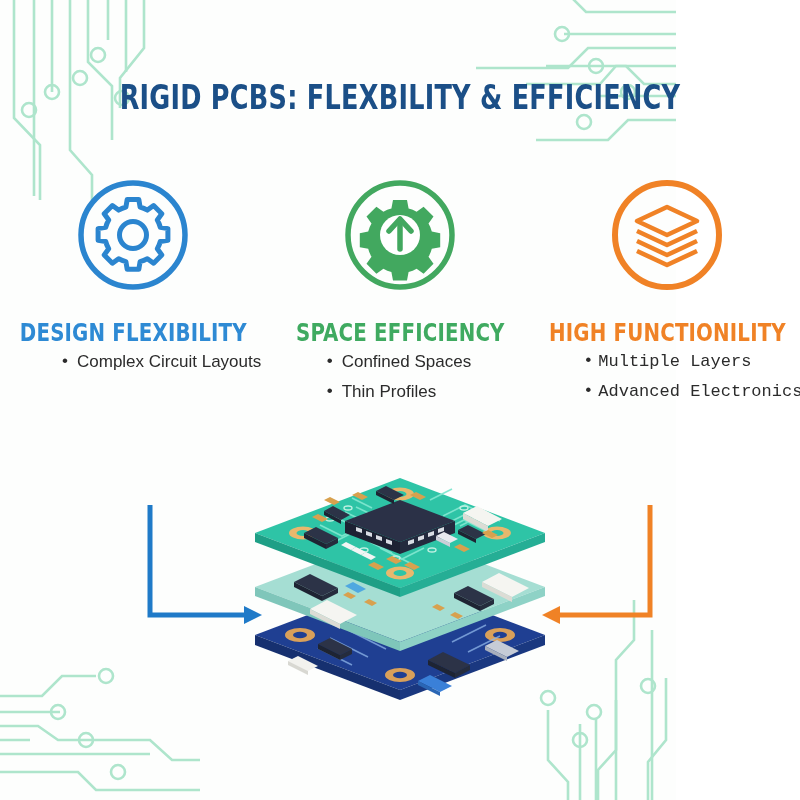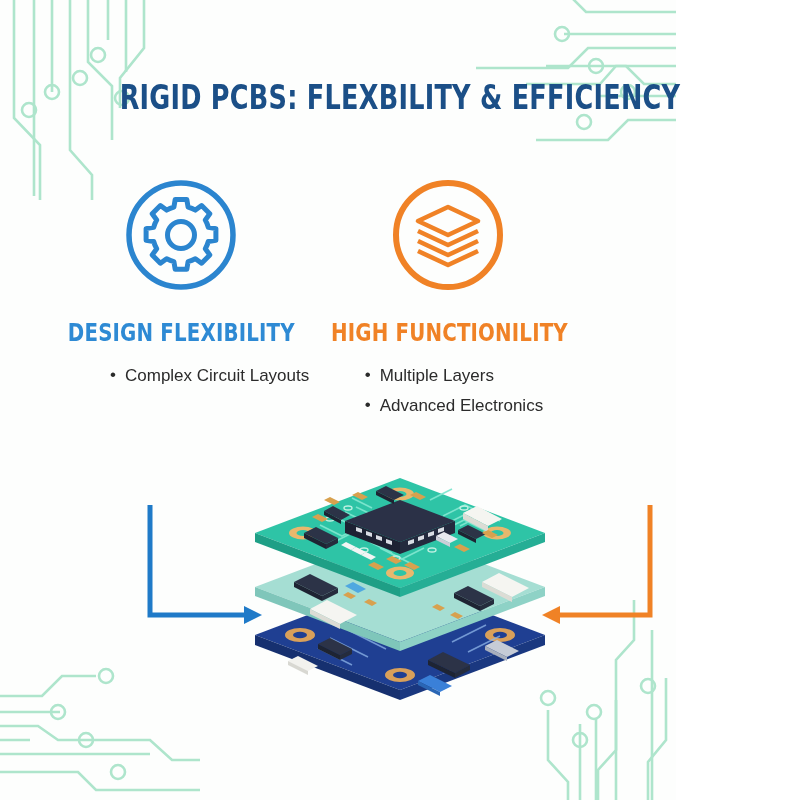--- a/index.html
+++ b/index.html
@@ -42,21 +42,20 @@
     transform:scaleX(0.86);
     transform-origin:center;
     white-space:nowrap;
   }
 
   
   .columns {
     position:absolute;
     top:170px; left:0; width:800px;
     display:flex;
-    padding-left:48px;
   }
   .col { width:266.66px; position:relative; }
 
   .icon-wrap {
     width:130px; height:130px;
     margin:0 auto;
     display:flex; align-items:center; justify-content:center;
   }
 
   .col-head {
@@ -67,41 +66,40 @@
     font-size:25px;
     letter-spacing:0.2px;
     transform:scaleX(0.88);
     white-space:nowrap;
   }
   .col-1 .col-head { color:#2e8ad4; }
   .col-2 .col-head { color:#3faa60; }
   .col-3 .col-head { color:#f08226; }
 
   .bullets {
-    margin-top:14px;
     list-style:none;
     font-size:17px;
     line-height:1.78;
     color:#2b2b2b;
   }
   .bullets li {
     position:relative;
     padding-left:17px;
     white-space:nowrap;
   }
   .bullets li:before {
     content:"\2022";
     position:absolute;
     left:2px; top:-1px;
     font-size:17px;
     color:#2b2b2b;
   }
   .col-1 .bullets { padding-left:60px; }
   .col-2 .bullets { padding-left:58px; }
-  .col-3 .bullets { padding-left:48px; }
+  .col-3 .bullets { padding-left:48px;font-family:Liberation Mono, monospace; }
 
   
   .illustration {
     position:absolute;
     top:470px; left:0;
     width:800px; height:250px;
   }
 
   
   .caption {
@@ -185,20 +183,36 @@
           <path d="M56.2 26.5 h11.6 l1.3 7.6 a29.5 29.5 0 0 1 7.3 3 l6.2-4.5 8.2 8.2 -4.5 6.2 a29.5 29.5 0 0 1 3 7.3 l7.6 1.3 v11.6 l-7.6 1.3 a29.5 29.5 0 0 1 -3 7.3 l4.5 6.2 -8.2 8.2 -6.2-4.5 a29.5 29.5 0 0 1 -7.3 3 l-1.3 7.6 h-11.6 l-1.3-7.6 a29.5 29.5 0 0 1 -7.3-3 l-6.2 4.5 -8.2-8.2 4.5-6.2 a29.5 29.5 0 0 1 -3-7.3 l-7.6-1.3 v-11.6 l7.6-1.3 a29.5 29.5 0 0 1 3-7.3 l-4.5-6.2 8.2-8.2 6.2 4.5 a29.5 29.5 0 0 1 7.3-3 z" stroke="#2b85cf" stroke-width="5" stroke-linejoin="round"></path>
           <circle cx="62" cy="62" r="13.5" stroke="#2b85cf" stroke-width="5"></circle>
         </svg>
       </div>
       <div class="col-head">DESIGN FLEXIBILITY</div>
       <ul class="bullets">
         <li>Complex Circuit Layouts</li>
       </ul>
     </div>
 
+    <div class="col col-2">
+      <div class="icon-wrap">
+        <svg width="124" height="124" viewBox="0 0 124 124" fill="none">
+          <circle cx="62" cy="62" r="52" stroke="#42a85f" stroke-width="5.5"></circle>
+          <path d="M55 27 h14 l1.6 8.4 a28 28 0 0 1 8 3.3 l7-5 9.9 9.9 -5 7 a28 28 0 0 1 3.3 8 l8.4 1.6 v14 l-8.4 1.6 a28 28 0 0 1 -3.3 8 l5 7 -9.9 9.9 -7-5 a28 28 0 0 1 -8 3.3 l-1.6 8.4 h-14 l-1.6-8.4 a28 28 0 0 1 -8-3.3 l-7 5 -9.9-9.9 5-7 a28 28 0 0 1 -3.3-8 l-8.4-1.6 v-14 l8.4-1.6 a28 28 0 0 1 3.3-8 l-5-7 9.9-9.9 7 5 a28 28 0 0 1 8-3.3 z" fill="#42a85f"></path>
+          <circle cx="62" cy="62" r="20" fill="#ffffff"></circle>
+          <path d="M62 76 V49" stroke="#42a85f" stroke-width="5.5" stroke-linecap="round"></path>
+          <path d="M51 58 L62 46 L73 58" stroke="#42a85f" stroke-width="5.5" stroke-linecap="round" stroke-linejoin="round" fill="none"></path>
+        </svg>
+      </div>
+      <div class="col-head">SPACE EFFICIENCY</div>
+      <ul class="bullets">
+        <li>Confined Spaces</li>
+        <li>Thin Profiles</li>
+      </ul>
+    </div>
 
     <div class="col col-3">
       <div class="icon-wrap">
         <svg width="124" height="124" viewBox="0 0 124 124" fill="none">
           <circle cx="62" cy="62" r="52" stroke="#f08226" stroke-width="6"></circle>
           <path d="M62 34 L92 48 L62 62 L32 48 Z" stroke="#f08226" stroke-width="4.6" stroke-linejoin="round"></path>
           <path d="M32 58 L62 72 L92 58" stroke="#f08226" stroke-width="4.6" stroke-linejoin="round"></path>
           <path d="M32 68 L62 82 L92 68" stroke="#f08226" stroke-width="4.6" stroke-linejoin="round"></path>
           <path d="M32 78 L62 92 L92 78" stroke="#f08226" stroke-width="4.6" stroke-linejoin="round"></path>
         </svg>

